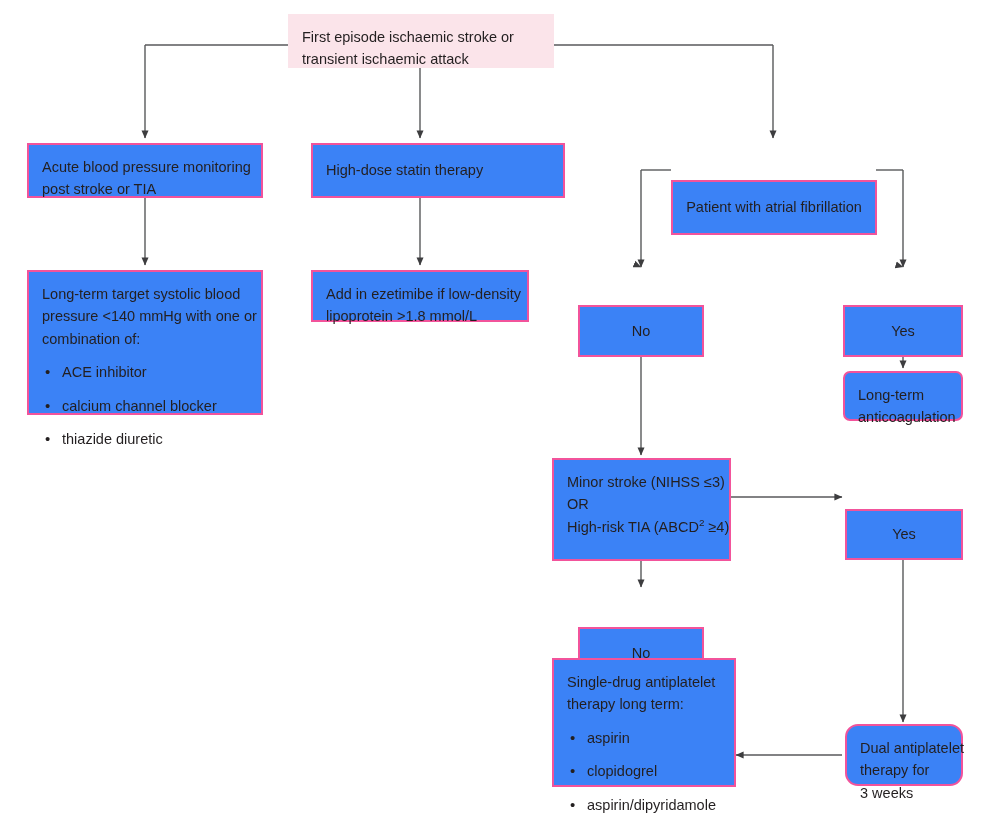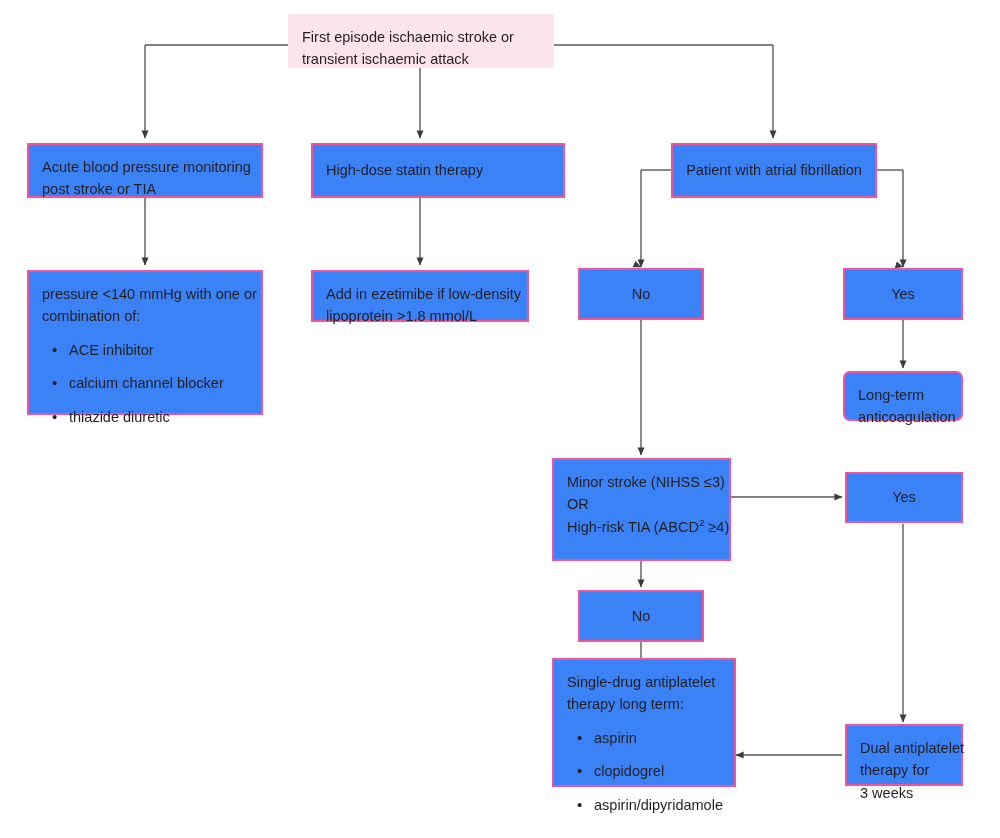--- a/index.html
+++ b/index.html
@@ -42,25 +42,26 @@
     border: none;
     background: #fbe4ea;
     padding: 12px 14px;
   }
   .node.center {
     display: flex;
     align-items: center;
     justify-content: center;
     padding: 0;
     text-align: center;
+    margin-top: 37px;
   }
   .node .line { display: block; white-space: nowrap; }
   .bullets {
     list-style: none;
-    margin: 7px;
+    margin: 0;
     padding: 0;
   }
   .bullets li {
     position: relative;
     padding-left: 20px;
     margin-top: 11px;
     white-space: nowrap;
   }
   .bullets li::before {
     content: "\2022";
@@ -126,20 +127,21 @@
     <span class="line">First episode ischaemic stroke or</span>
     <span class="line">transient ischaemic attack</span>
   </div>
 
   <div class="node" style="left:27px; top:143px; width:236px; height:55px;">
     <span class="line">Acute blood pressure monitoring</span>
     <span class="line">post stroke or TIA</span>
   </div>
 
   <div class="node" style="left:27px; top:270px; width:236px; height:145px;">
+    <span class="line">Long-term target systolic blood</span>
     <span class="line">pressure &lt;140 mmHg with one or</span>
     <span class="line">combination of:</span>
     <ul class="bullets">
       <li>ACE inhibitor</li>
       <li>calcium channel blocker</li>
       <li>thiazide diuretic</li>
     </ul>
   </div>
 
   <div class="node" style="left:311px; top:143px; width:254px; height:55px; display:flex; align-items:center;">
@@ -175,21 +177,21 @@
   </div>
 
   <div class="node center" style="left:845px; top:472px; width:118px; height:51px;">
     <span>Yes</span>
   </div>
 
   <div class="node center" style="left:578px; top:590px; width:126px; height:52px;">
     <span>No</span>
   </div>
 
-  <div class="node" style="left:845px; top:724px; width:118px; height:62px;">
+  <div class="node" style="left:845px; top:724px; width:118px; height:62px;border-radius:13px;">
     <span class="line">Dual antiplatelet</span>
     <span class="line">therapy for</span>
     <span class="line">3 weeks</span>
   </div>
 
   <div class="node" style="left:552px; top:658px; width:184px; height:129px;">
     <span class="line">Single-drug antiplatelet</span>
     <span class="line">therapy long term:</span>
     <ul class="bullets">
       <li>aspirin</li>

